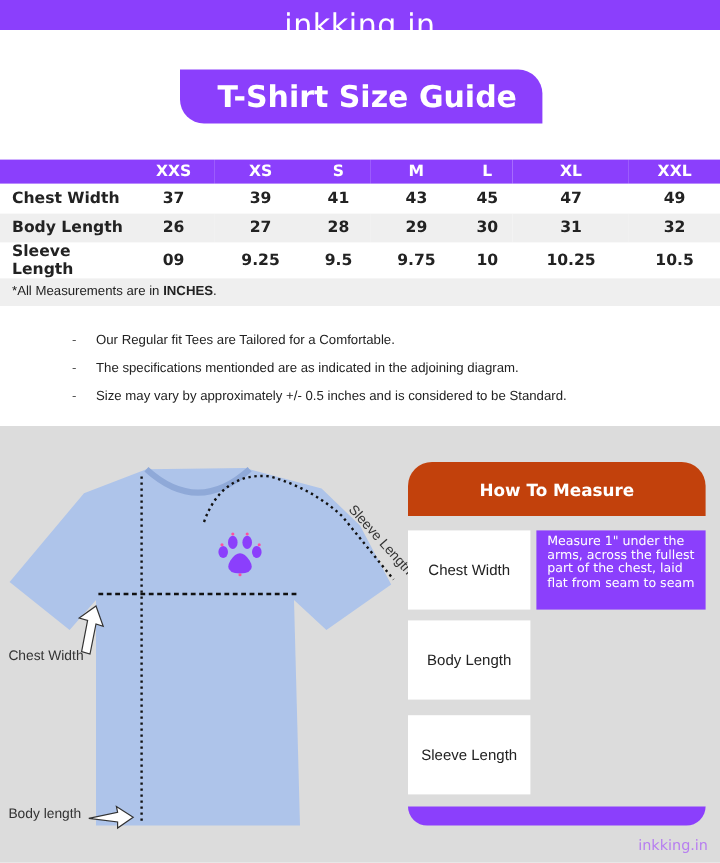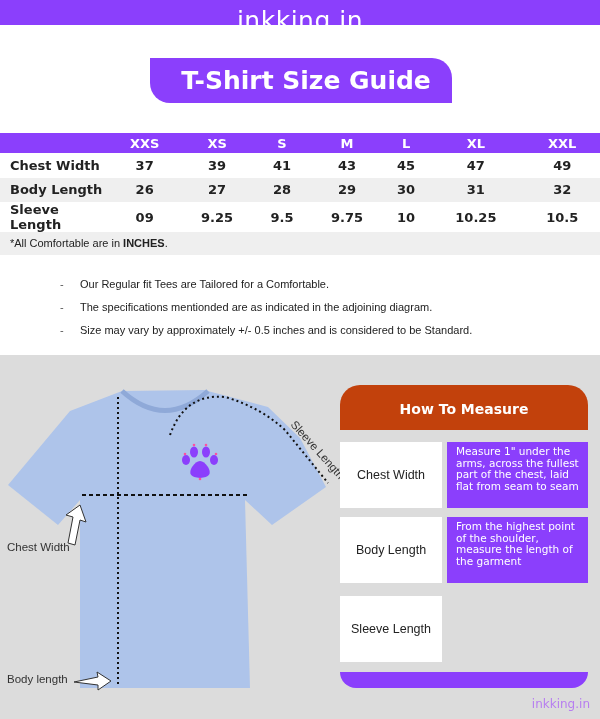--- a/index.html
+++ b/index.html
@@ -86,21 +86,21 @@
       <td>9.25</td>
       <td>9.5</td>
       <td>9.75</td>
       <td>10</td>
       <td>10.25</td>
       <td>10.5</td>
     </tr>
   </tbody>
 </table>
 <div class="note">
-  <span class="t">*All Comfortable are in </span><b>INCHES</b><span>.</span>
+  <span class="t">*All Measurements are in </span><b>INCHES</b><span>.</span>
 </div>
 
 <div class="bullets">
   <div class="bullet">
     <span class="dash">-</span>
     <span>Our Regular fit Tees are Tailored for a Comfortable.</span>
   </div>
   <div class="bullet">
     <span class="dash">-</span>
     <span>The specifications mentionded are as indicated in the adjoining diagram.</span>
@@ -150,20 +150,19 @@
 
 <div class="measure-header">
   <span>How To Measure</span>
 </div>
 <div class="mrow" style="top:442px;">
   <div class="mlabel">Chest Width</div>
   <div class="mdesc">Measure 1" under the arms, across the fullest part of the chest, laid flat from seam to seam</div>
 </div>
 <div class="mrow" style="top:517px;">
   <div class="mlabel">Body Length</div>
-  <div class="mdesc">From the highest point of the shoulder, measure the length of the garment</div>
 </div>
 <div class="mrow" style="top:596px;">
   <div class="mlabel">Sleeve Length</div>
 </div>
 <div class="measure-footer"></div>
 
 <div class="logo-bottom">inkking.in</div>
 
 </body></html>

